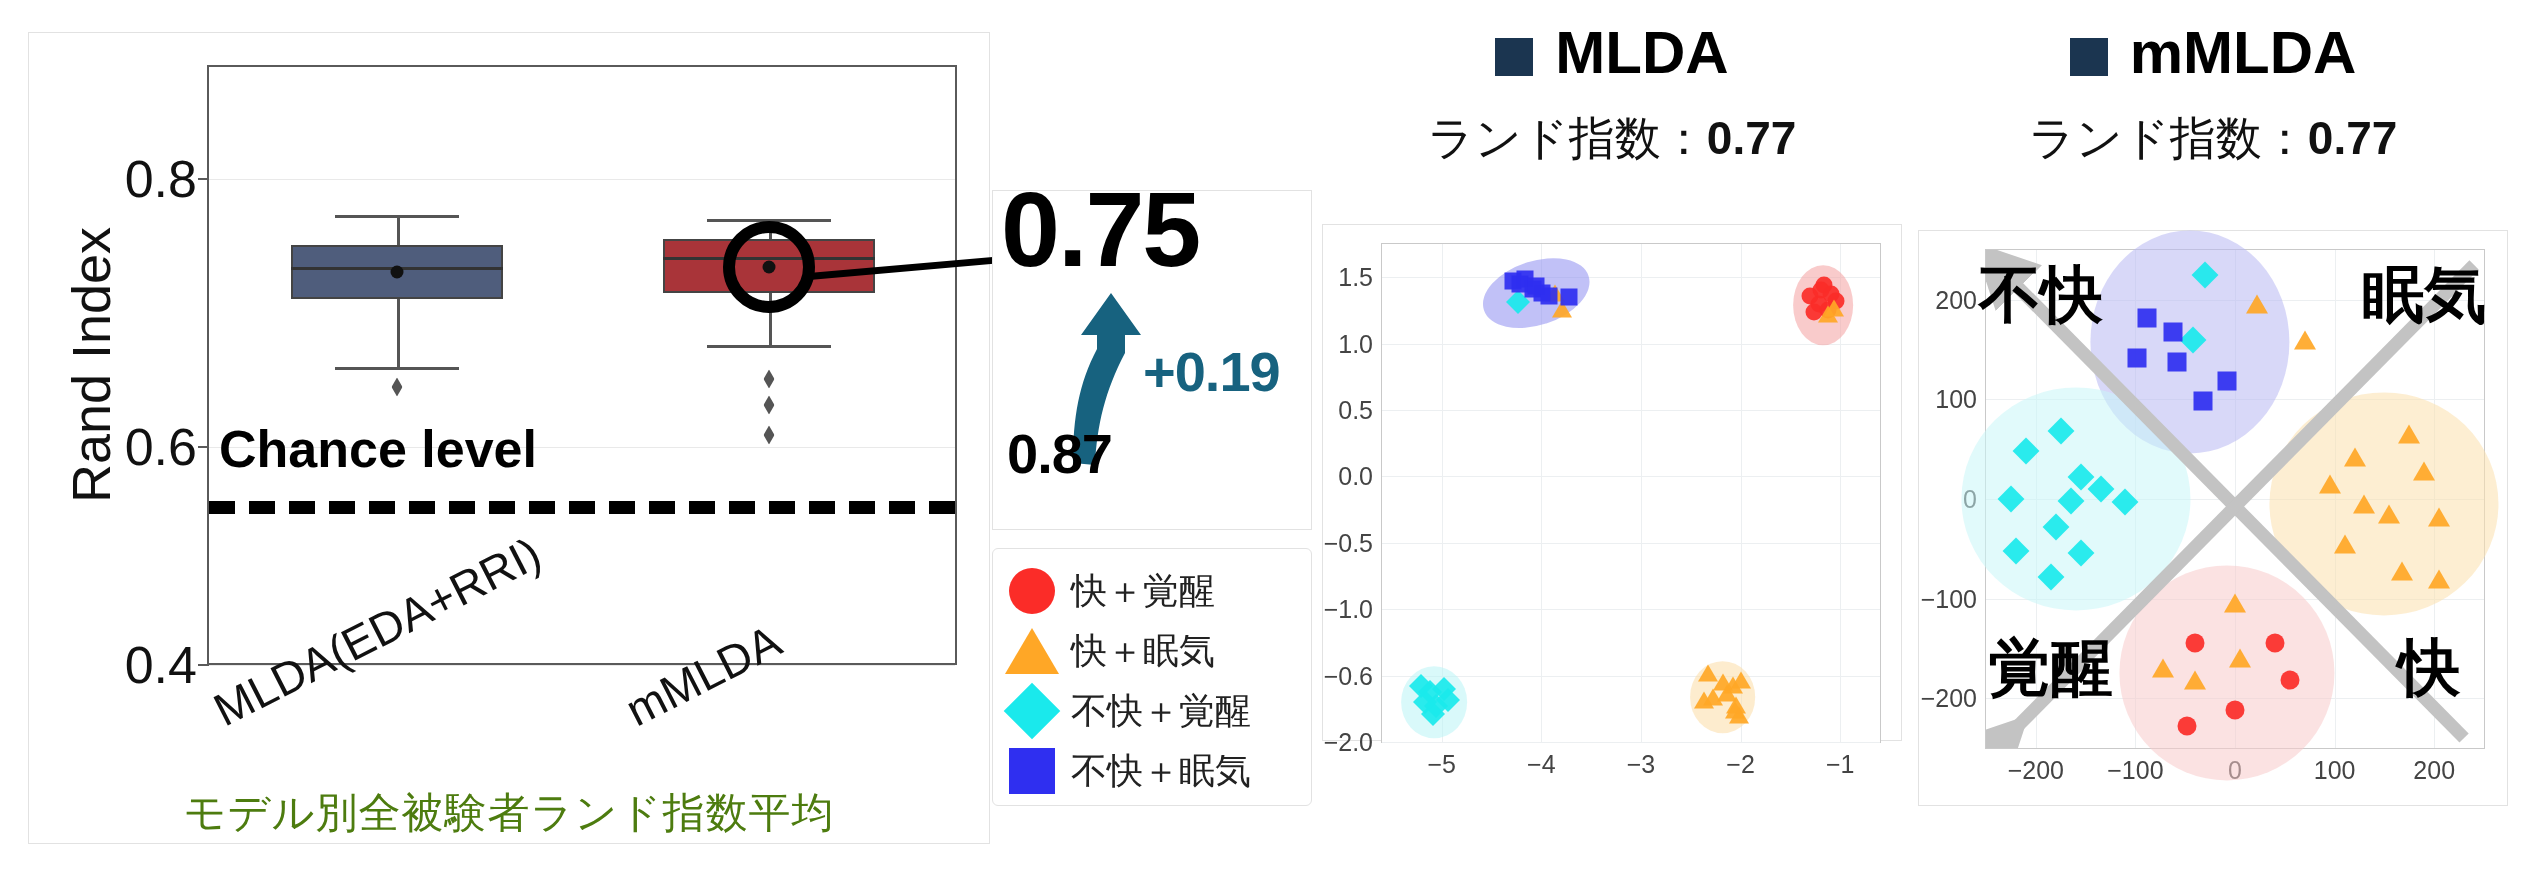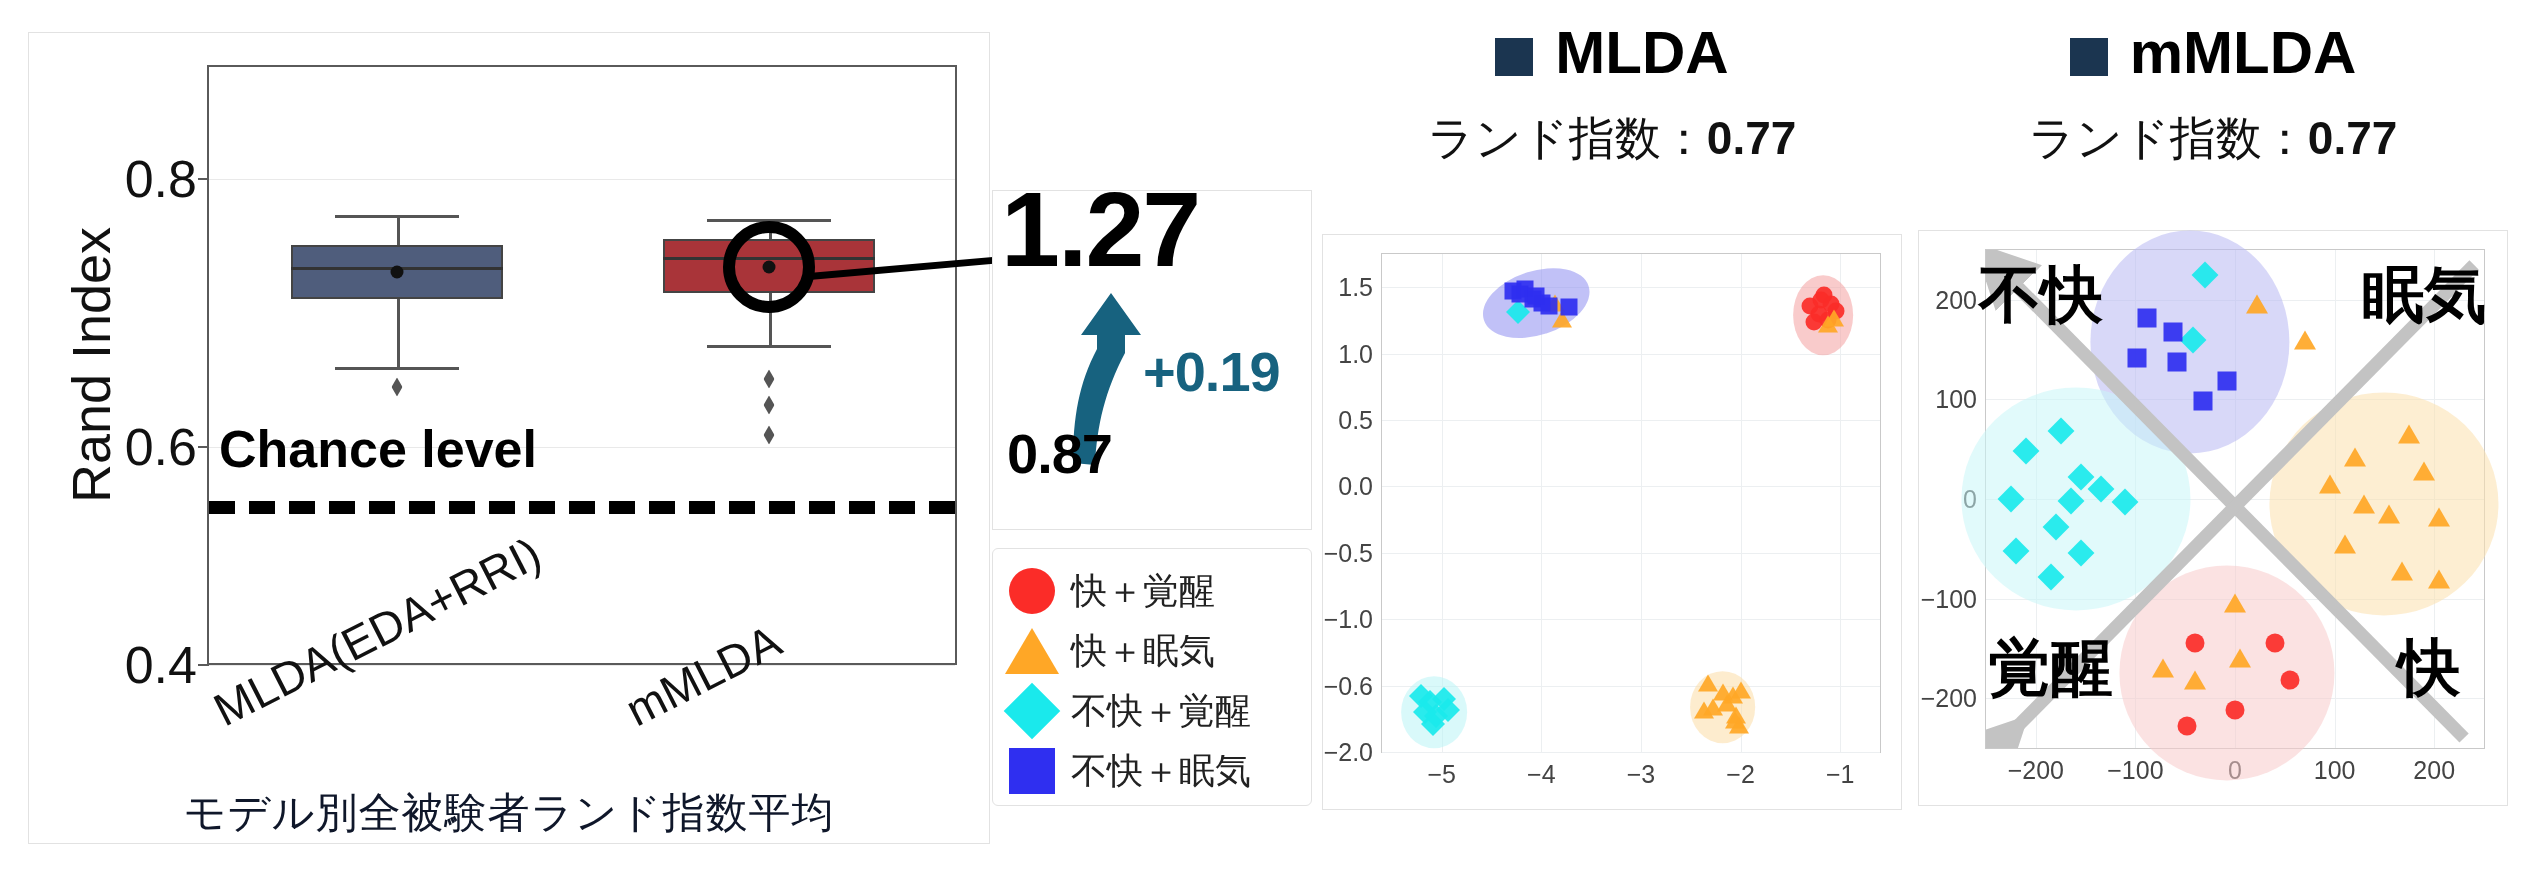--- a/index.html
+++ b/index.html
@@ -18,21 +18,21 @@
             font-size:52px;color:#111;white-space:nowrap;}
   .bp-tickmark{position:absolute;right:100%;width:11px;height:0;border-top:2px solid #5a5a5a;transform:translateY(-1px);}
   #bp-ylabel{position:absolute;left:-118px;top:50%;transform:translate(-50%,-50%) rotate(-90deg);
              font-size:54px;color:#111;white-space:nowrap;}
   .bp-xlabel{position:absolute;top:calc(100% + 26px);transform-origin:left top;
              transform:rotate(-27deg);font-size:46px;color:#111;white-space:nowrap;}
   #chance-line{position:absolute;left:0;width:100%;height:0;
                border-top:13px dashed #000;}
   #chance-text{position:absolute;left:10px;font-size:52px;font-weight:bold;color:#000;white-space:nowrap;}
   #bp-caption{position:absolute;left:0;width:100%;top:752px;text-align:center;
-              font-size:42px;color:#0f172a;letter-spacing:1px;}
+              font-size:42px;color:#4d7c0f;letter-spacing:1px;}
 
   
   .box{position:absolute;box-sizing:border-box;border:2px solid #444;}
   .median{position:absolute;height:0;border-top:3px solid #333;}
   .whisker-v{position:absolute;width:0;border-left:3px solid #555;}
   .whisker-cap{position:absolute;height:0;border-top:3px solid #555;}
   .mean-dot{position:absolute;width:13px;height:13px;border-radius:50%;background:#111;
             transform:translate(-50%,-50%);}
   .flier{position:absolute;width:11px;height:19px;background:#555;
          transform:translate(-50%,-50%);
@@ -55,21 +55,21 @@
   .lg-row{position:absolute;left:0;width:100%;height:60px;display:flex;align-items:center;}
   .lg-mark{width:78px;display:flex;justify-content:center;align-items:center;}
   .lg-txt{font-size:36px;color:#222;white-space:nowrap;}
   .m-circle{width:46px;height:46px;border-radius:50%;background:#fb2c28;}
   .m-tri{width:0;height:0;border-left:27px solid transparent;border-right:27px solid transparent;
          border-bottom:46px solid #ffa726;}
   .m-dia{width:40px;height:40px;background:#1ae9ec;transform:rotate(45deg);}
   .m-sq{width:46px;height:46px;background:#2f2ff0;}
 
   
-  #mlda-card{left:1322px;top:234px;width:580px;height:576px;}
+  #mlda-card{left:1322px;top:224px;width:580px;height:517px;}
   #mmlda-card{left:1918px;top:230px;width:590px;height:576px;}
 
   .sc-title{position:absolute;top:18px;width:100%;text-align:center;
             font-size:60px;font-weight:bold;color:#000;white-space:nowrap;}
   .sc-swatch{display:inline-block;width:38px;height:38px;background:#1b3550;
              vertical-align:-3px;margin-right:22px;}
   .sc-sub{position:absolute;top:108px;width:100%;text-align:center;font-size:46px;color:#111;white-space:nowrap;}
   .sc-sub b{font-weight:bold;}
 
   #mlda-head{position:absolute;left:1322px;top:0;width:580px;height:180px;}
@@ -145,21 +145,21 @@
       <div id="hl-line" style="left:600px;top:206px;width:205px;transform:rotate(-5deg)"></div>
 
       <div class="bp-xlabel" style="left:-4px">MLDA(EDA+RRI)</div>
       <div class="bp-xlabel" style="left:408px">mMLDA</div>
     </div>
 
     <div id="bp-caption">モデル別全被験者ランド指数平均</div>
   </div>
 
   <div class="card" id="annot-card">
-    <div id="v075">1.27</div>
+    <div id="v075">0.75</div>
 
     <svg id="arrow-svg" width="150" height="180" viewBox="0 0 150 180">
       <path d="M38 176 C38 130 44 96 62 62 L62 48 L46 48 L76 6 L106 48 L90 48 L90 66
                C70 104 62 138 60 178 Z" fill="#17627f"></path>
     </svg>
 
     <div id="v019">+0.19</div>
     <div id="v056">0.87</div>
   </div>
 

